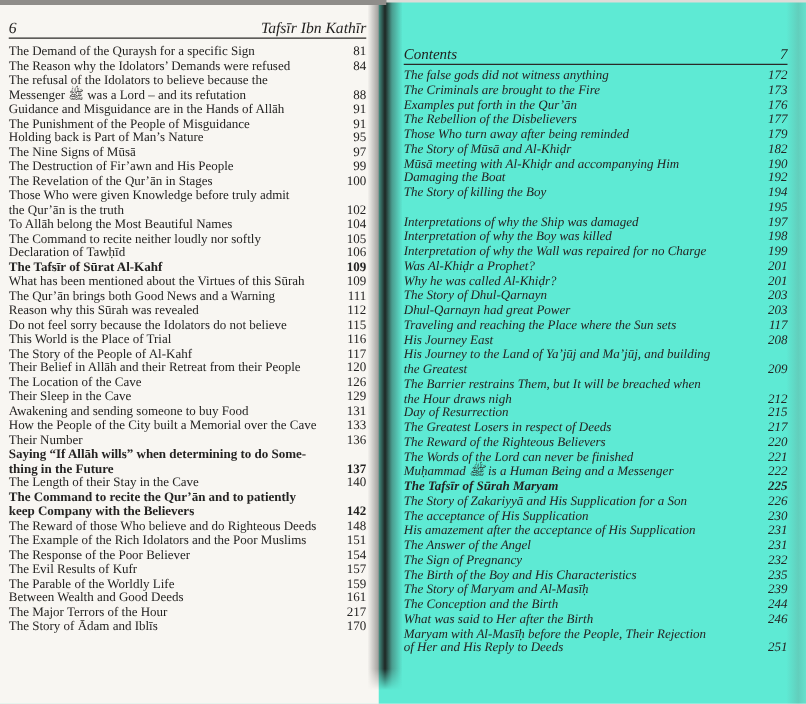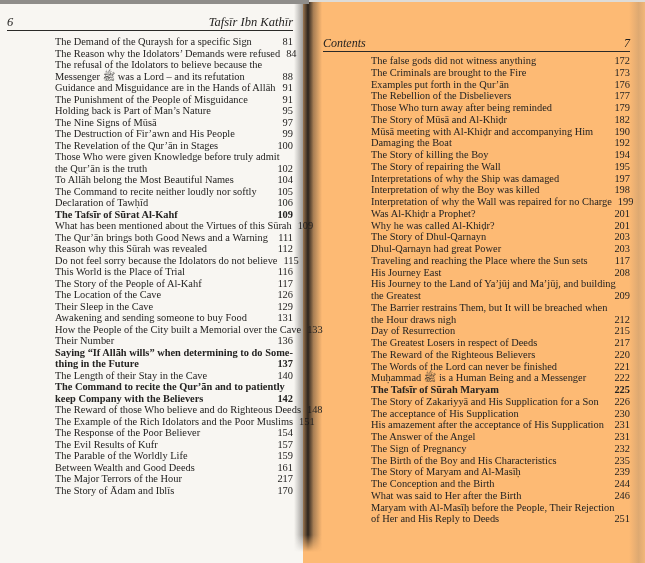--- a/index.html
+++ b/index.html
@@ -3,21 +3,21 @@
 <meta charset="utf-8">
 <style>
   html,body { margin:0; padding:0; }
   body {
     width:645px; height:563px; position:relative; overflow:hidden;
     background:#f4f2ef;
     font-family:"Liberation Serif", "DejaVu Serif", serif;
   }
   .page { position:absolute; top:0; height:563px; }
   .page-left  { left:0;   width:303px; background:#f8f6f2; }
-  .page-right { left:303px; width:342px; background:#fdba74; }
+  .page-right { left:303px; width:342px; background:#5eead4; }
 
   .top-strip { position:absolute; left:0; top:0; width:309px; height:4px; background:#8f8d8a; z-index:6; }
   .top-strip-right { position:absolute; left:309px; top:0; width:336px; height:2px; background:#dedcd8; z-index:6; }
 
   .gutter {
     position:absolute; left:294px; top:0; width:28px; height:552px; z-index:5;
     background:linear-gradient(to right,
       rgba(43,40,38,0) 0%, rgba(43,40,38,0.40) 30%,
       rgba(24,22,21,0.92) 50%,
       rgba(43,40,38,0.40) 70%, rgba(43,40,38,0) 100%);
@@ -30,23 +30,23 @@
   }
 
   .hdr {
     position:absolute; display:flex; justify-content:space-between; align-items:flex-end;
     font-style:italic; color:#201f1e;
     border-bottom:1.4px solid #2b2a28; z-index:2;
   }
   .pl-hdr { left:7px; right:10px; top:12px; height:18px; font-size:12.5px; }
   .pr-hdr { left:20px; right:15px; top:35px; height:16px; font-size:12px; }
 
-  .entries { position:absolute; z-index:2; color:#242322;margin-left:48px; }
+  .entries { position:absolute; z-index:2; color:#242322; }
   .pl-entries { left:7px;  right:10px; top:36px; font-size:10.4px; line-height:11.5px; }
-  .pr-entries { left:20px; right:15px; top:55px; font-size:10.4px; line-height:11.75px; }
+  .pr-entries { left:20px; right:15px; top:55px; font-size:10.4px; line-height:11.75px;font-style:italic; }
 
   .entry.bold { font-weight:bold; }
   .line { display:flex; }
   .title { white-space:nowrap; }
   .pnum  { margin-left:auto; padding-left:6px; flex-shrink:0; text-align:right; }
 </style>
 </head>
 <body>
 
 <div class="page page-left">
@@ -178,20 +178,26 @@
         </div>
       </div>
       <div class="entry">
         <div class="line">
           <span class="title">The Story of the People of Al-Kahf</span>
           <span class="pnum">117</span>
         </div>
       </div>
       <div class="entry">
         <div class="line">
+          <span class="title">Their Belief in Allāh and their Retreat from their People</span>
+          <span class="pnum">120</span>
+        </div>
+      </div>
+      <div class="entry">
+        <div class="line">
           <span class="title">The Location of the Cave</span>
           <span class="pnum">126</span>
         </div>
       </div>
       <div class="entry">
         <div class="line">
           <span class="title">Their Sleep in the Cave</span>
           <span class="pnum">129</span>
         </div>
       </div>
@@ -345,21 +351,20 @@
         </div>
       </div>
       <div class="entry">
         <div class="line">
           <span class="title">The Story of killing the Boy</span>
           <span class="pnum">194</span>
         </div>
       </div>
       <div class="entry">
         <div class="line">
-          <span class="title">The Story of repairing the Wall</span>
           <span class="pnum">195</span>
         </div>
       </div>
       <div class="entry">
         <div class="line">
           <span class="title">Interpretations of why the Ship was damaged</span>
           <span class="pnum">197</span>
         </div>
       </div>
       <div class="entry">

